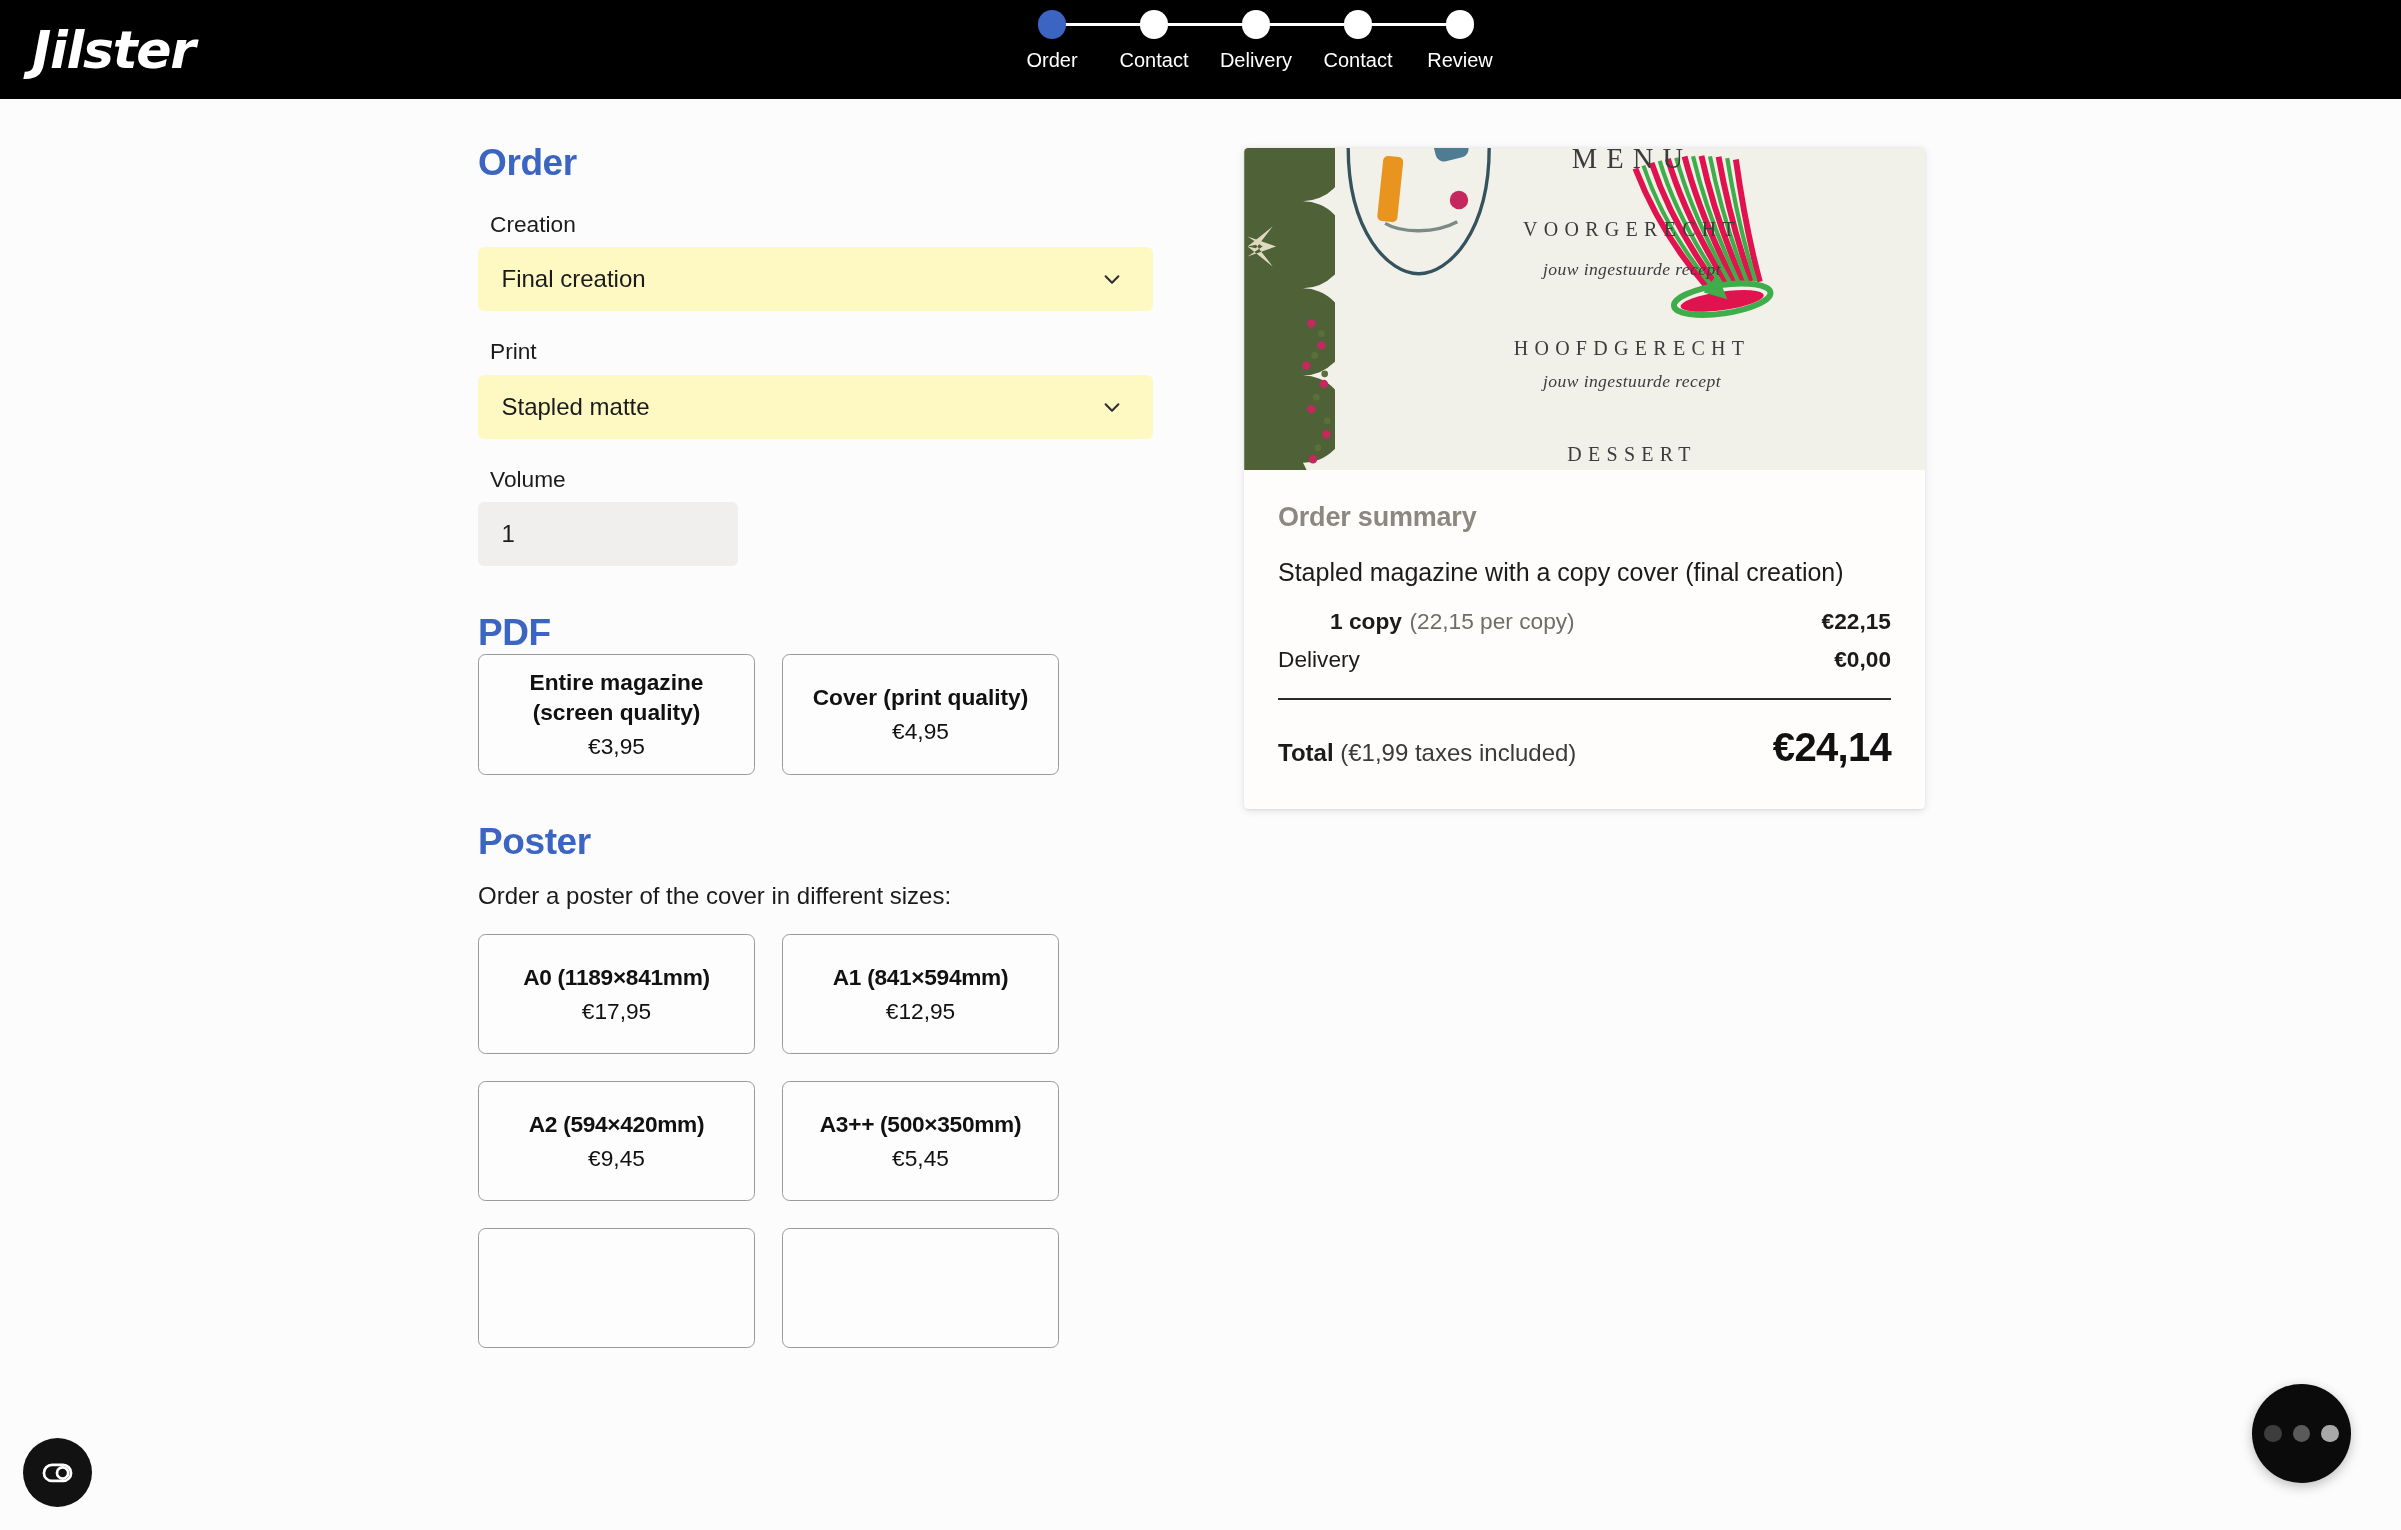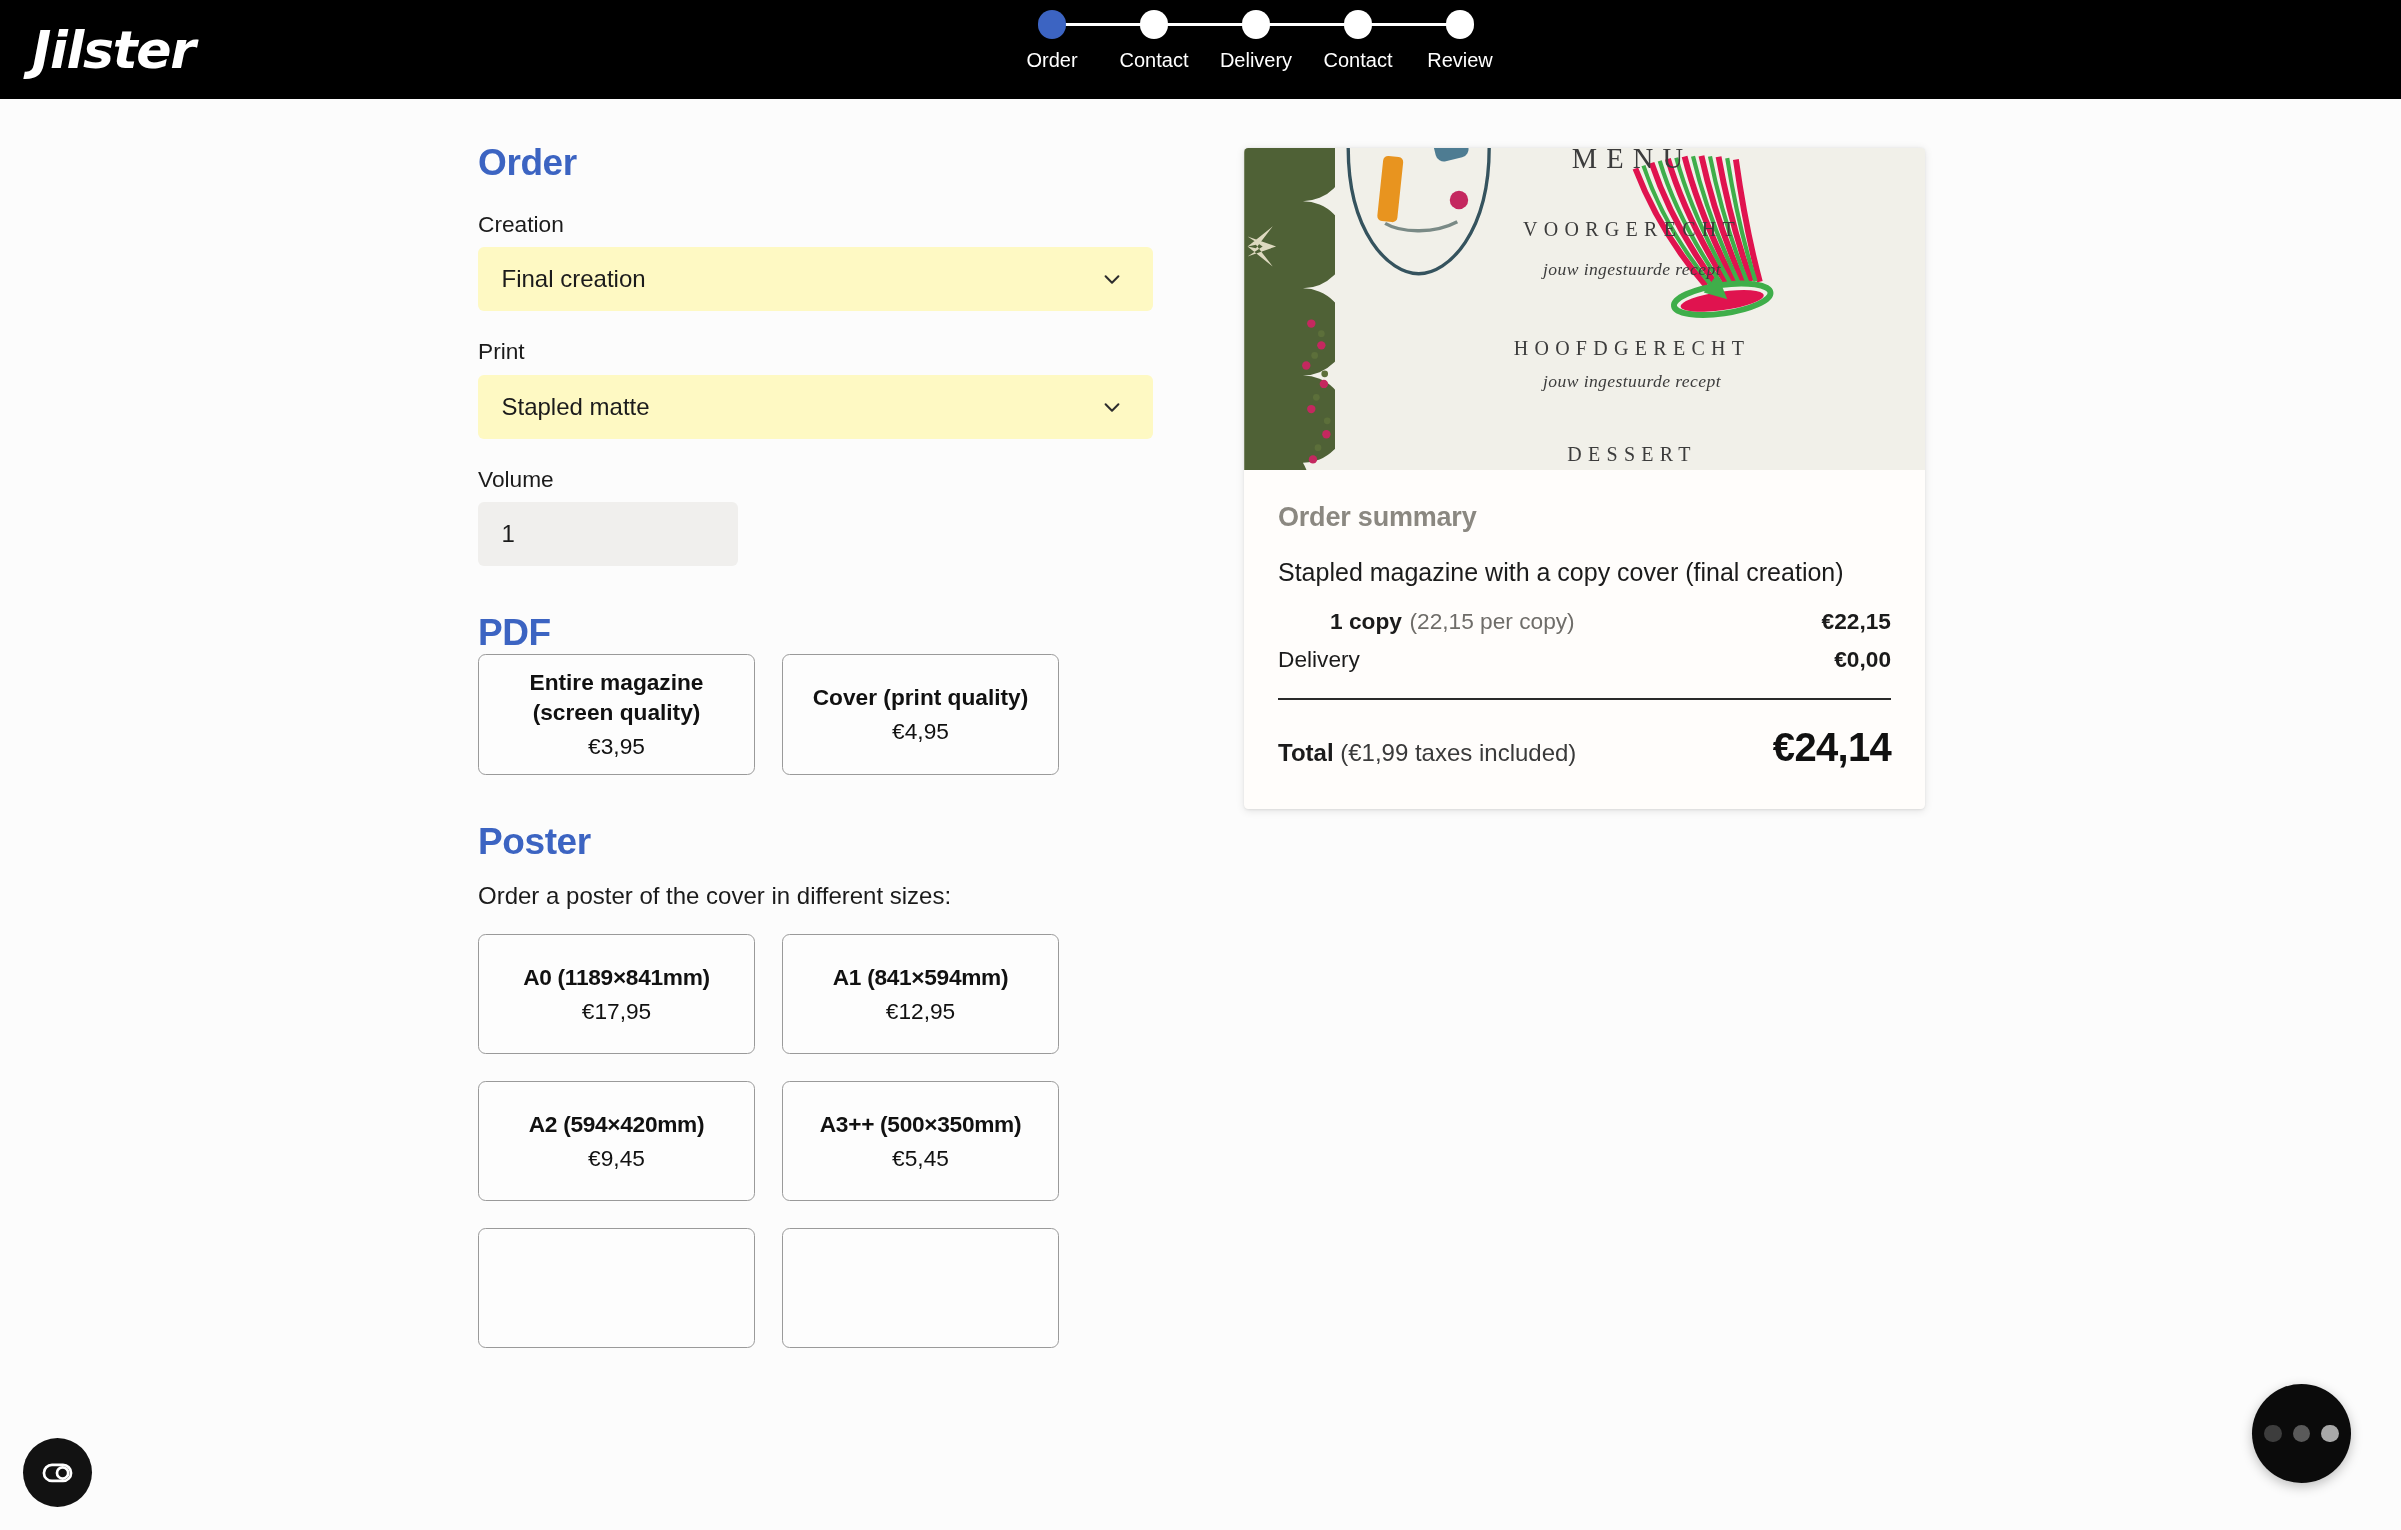--- a/index.html
+++ b/index.html
@@ -117,20 +117,21 @@
     letter-spacing: -0.4px;
     line-height: 1.1;
   }
 
   .field-label {
     font-size: 22.7px;
     color: #1b1b1b;
     margin-top: 27px;
     margin-bottom: 9.2px;
     line-height: 1.2;
+    margin-left: 12px;
   }
 
   .select-field {
     width: 675px;
     height: 64px;
     background: #fef9c3;
     border: none;
     border-radius: 5.9px;
     display: flex;
     align-items: center;

